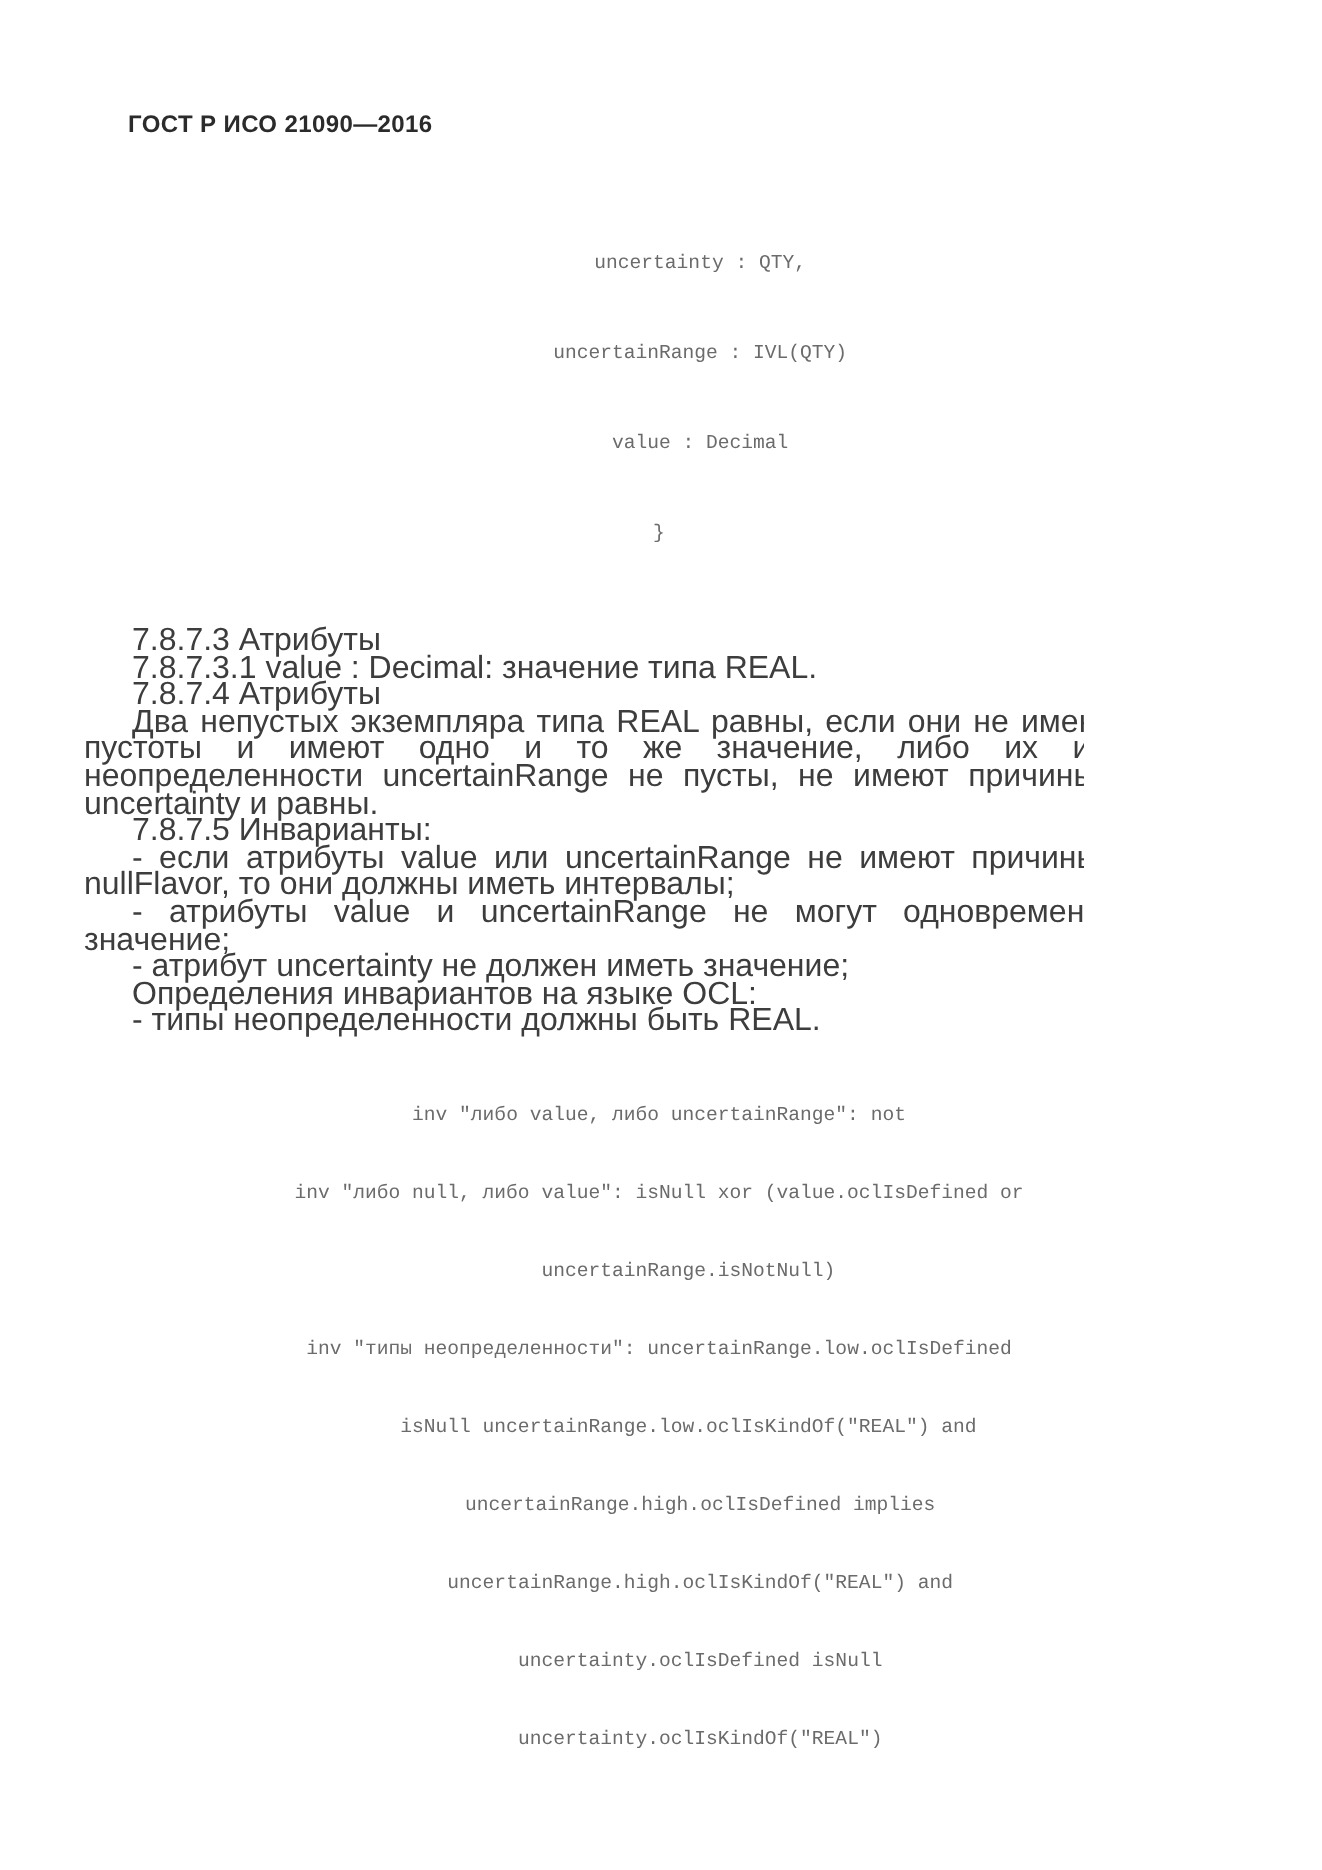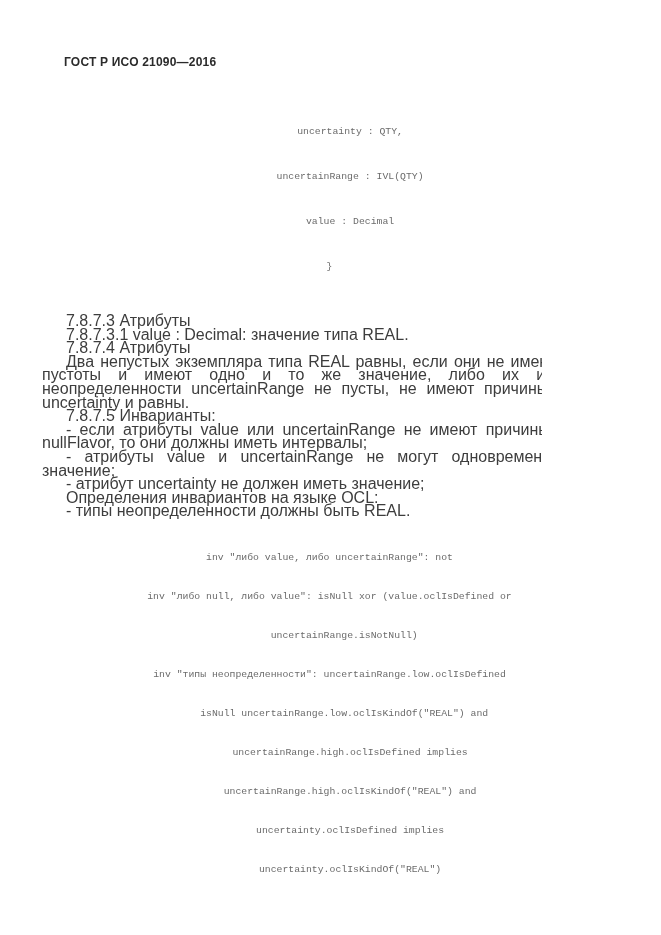--- a/index.html
+++ b/index.html
@@ -91,18 +91,18 @@
     </div>
 
     <div class="code code-ocl">
       <div class="code-line">inv "либо value, либо uncertainRange": not</div>
       <div class="code-line">inv "либо null, либо value": isNull xor (value.oclIsDefined or</div>
       <div class="code-line">     uncertainRange.isNotNull)</div>
       <div class="code-line">inv "типы неопределенности": uncertainRange.low.oclIsDefined</div>
       <div class="code-line">     isNull uncertainRange.low.oclIsKindOf("REAL") and</div>
       <div class="code-line">       uncertainRange.high.oclIsDefined implies</div>
       <div class="code-line">       uncertainRange.high.oclIsKindOf("REAL") and</div>
-      <div class="code-line">       uncertainty.oclIsDefined implies</div>
+      <div class="code-line">       uncertainty.oclIsDefined isNull</div>
       <div class="code-line">       uncertainty.oclIsKindOf("REAL")</div>
     </div>
 
   </div>
 </div>
 
 </body></html>

